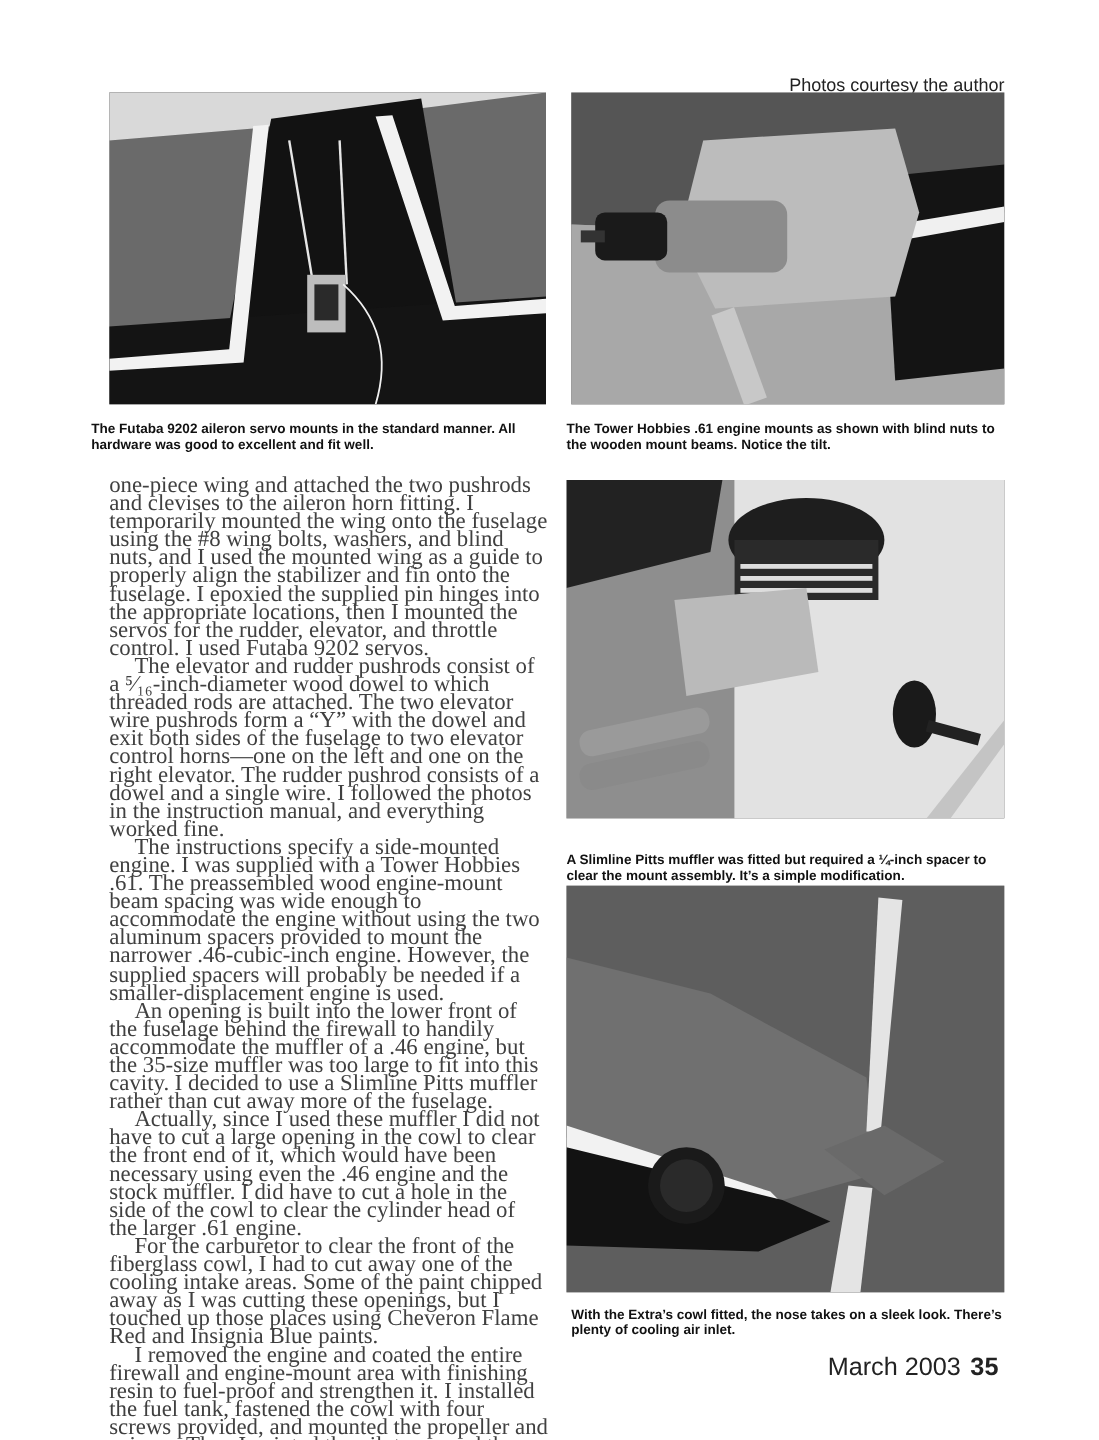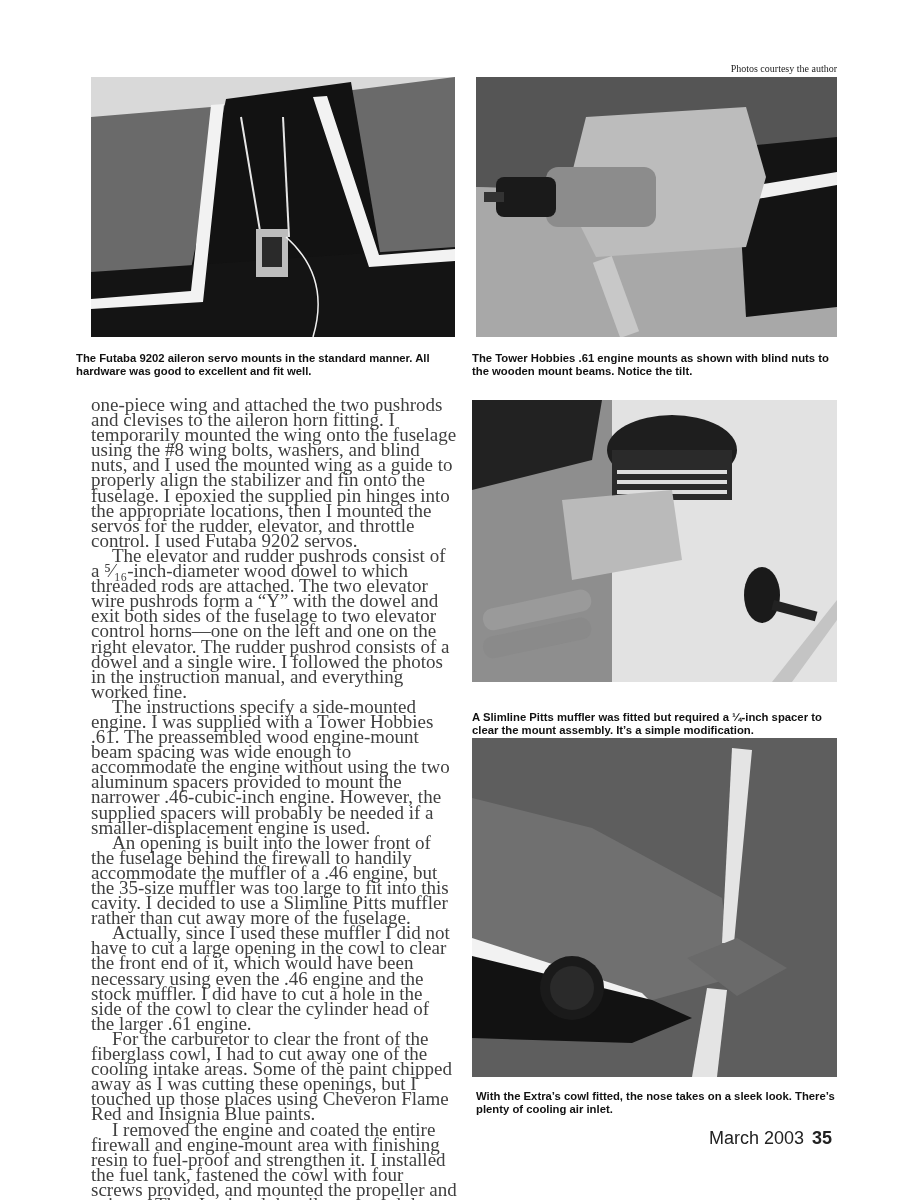--- a/index.html
+++ b/index.html
@@ -1,26 +1,26 @@
 <!DOCTYPE html>
 <html><head>
 <meta charset="utf-8">
 <style>
   html, body { margin: 0; padding: 0; background: #ffffff; }
   body { width: 916px; height: 1200px; position: relative; overflow: hidden; }
-  .credit { position: absolute; right: 79px; top: 63px; font-family: Liberation Serif, serif; font-size: 10px; color: #222; }
+  .credit { position: absolute; right: 79px; top: 63px; font-family: Liberation Sans, sans-serif; font-size: 15px; color: #222; }
   .photo { position: absolute; overflow: hidden; background: #777; }
   .photo svg { display: block; width: 100%; height: 100%; }
   .caption { position: absolute; font-family: "Liberation Sans", sans-serif; font-weight: bold; font-size: 11.3px; line-height: 13px; color: #111; }
   .body-col { position: absolute; left: 91px; top: 397px; width: 366px; font-family: "Liberation Serif", serif; font-size: 19px; line-height: 15.1px; color: #404040; }
   .body-col p { margin: 0; }
   .body-col p.indent { text-indent: 21px; }
   .body-col p.lead { margin-top: 15px; }
   .body-col b { font-weight: bold; }
-  .footer { position: absolute; right: 84px; top: 1128px; font-family: "Liberation Sans", sans-serif; font-size: 18px; color: #222; text-align: right; }
+  .footer { position: absolute; right: 84px; top: 1128px; font-family: "Liberation Sans", sans-serif; font-size: 21px; color: #222; text-align: right; }
   .footer .page { font-weight: bold; margin-left: 8px; }
 </style>
 </head>
 <body>
 
 <div class="credit">Photos courtesy the author</div>
 
 <div class="photo" style="left:91px; top:77px; width:364px; height:260px;">
   <svg viewBox="0 0 364 260" preserveAspectRatio="none">
     <rect width="364" height="260" fill="#d9d9d9"></rect>

